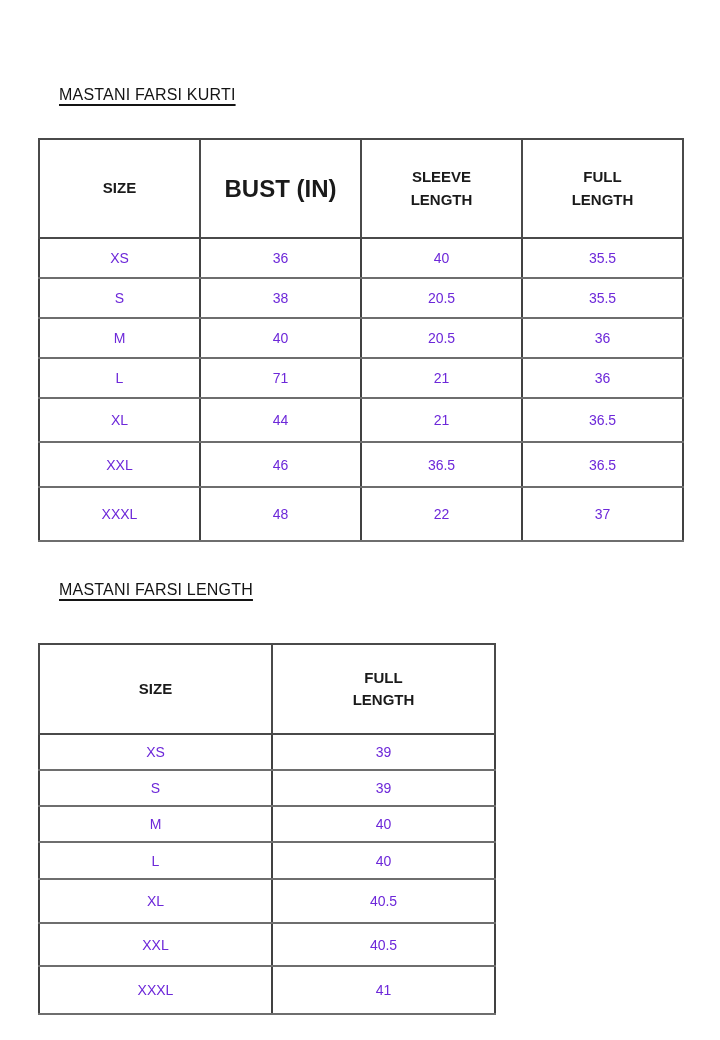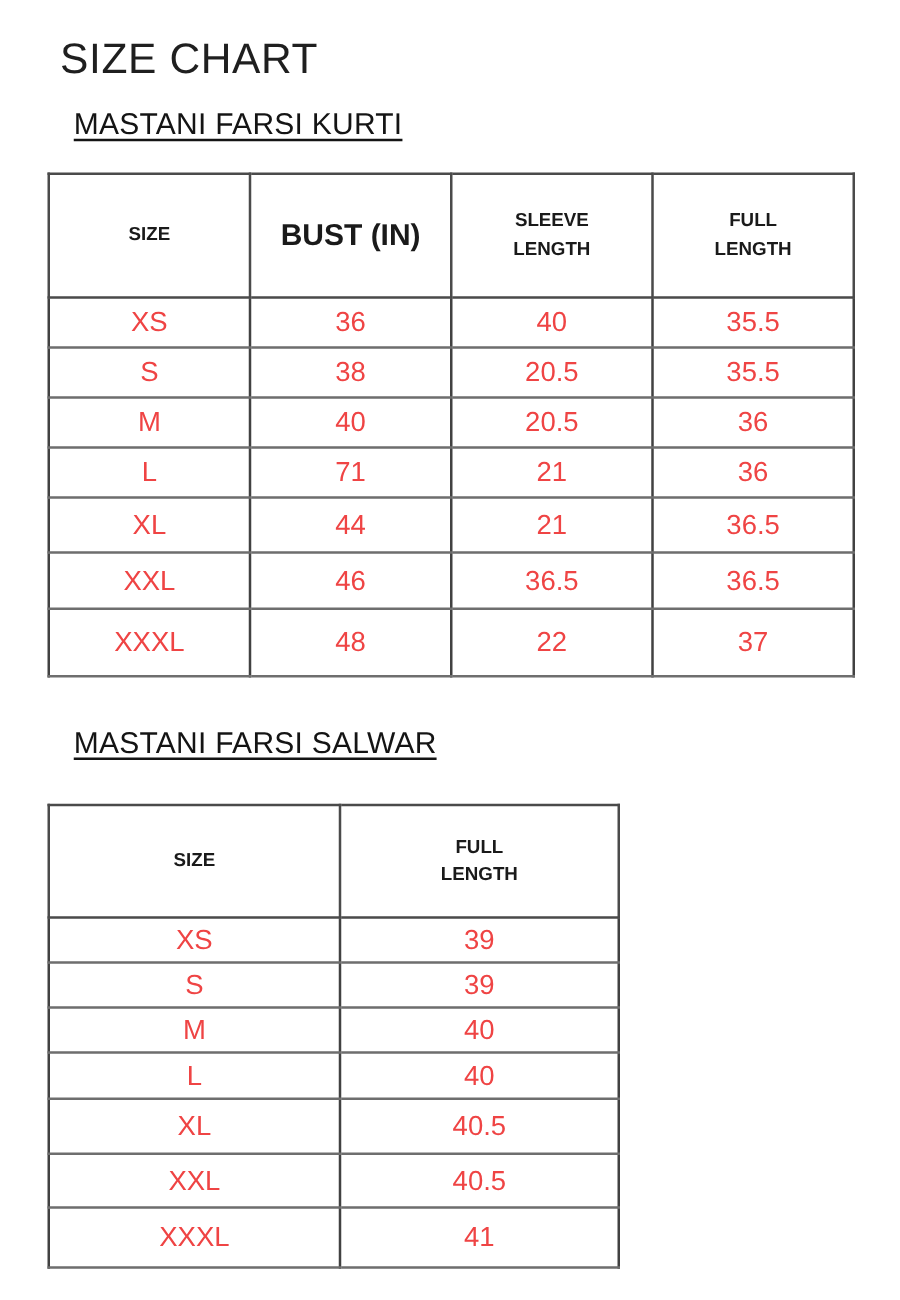--- a/index.html
+++ b/index.html
@@ -24,21 +24,21 @@
     font-size: 34px;
     font-weight: 400;
     letter-spacing: 0.5px;
     color: #1f1f1f;
     white-space: nowrap;
   }
   .section-heading {
     position: absolute;
     margin: 0;
     left: 59px;
-    font-size: 24px;
+    font-size: 16px;
     font-weight: 400;
     letter-spacing: 0.2px;
     color: #141414;
     text-decoration: underline;
     text-decoration-thickness: 2px;
     text-underline-offset: 4px;
     white-space: nowrap;
   }
   #kurti-heading { top: 86px; }
   #salwar-heading { top: 581px; }
@@ -66,23 +66,23 @@
     font-size: 15px;
     line-height: 1.5;
     white-space: pre-line;
     color: #1a1a1a;
   }
   .size-table td {
     border-left: 2px solid #414141;
     border-right: 2px solid #414141;
     border-top: 2px solid #6e6e6e;
     border-bottom: 2px solid #6e6e6e;
-    font-size: 22px;
+    font-size: 14px;
     font-weight: 400;
-    color: #ef4444;
+    color: #6d28d9;
   }
   
   #kurti-table thead th:nth-child(2) { font-size: 24px; }
 
   #kurti-table col { width: 161px; }
   #salwar-table col.c1 { width: 233px; }
   #salwar-table col.c2 { width: 223px; }
 
   #kurti-table thead tr { height: 99px; }
   #kurti-table tbody tr { height: 40px; }
@@ -95,21 +95,20 @@
   #salwar-table tbody tr:nth-child(4) { height: 37px; }
   #salwar-table tbody tr:nth-child(5) { height: 44px; }
   #salwar-table tbody tr:nth-child(6) { height: 43px; }
   #salwar-table tbody tr:nth-child(7) { height: 48px; }
 </style>
 </head>
 <body>
 
 <div class="page">
 
-  <h1 class="page-title">SIZE CHART</h1>
 
   <h2 class="section-heading" id="kurti-heading">MASTANI FARSI KURTI</h2>
 
   <table class="size-table" id="kurti-table">
     <colgroup>
       <col>
         <col>
         <col>
         <col>
     </colgroup>
@@ -162,21 +161,21 @@
       </tr>
       <tr>
         <td>XXXL</td>
         <td>48</td>
         <td>22</td>
         <td>37</td>
       </tr>
     </tbody>
   </table>
 
-  <h2 class="section-heading" id="salwar-heading">MASTANI FARSI SALWAR</h2>
+  <h2 class="section-heading" id="salwar-heading">MASTANI FARSI LENGTH</h2>
 
   <table class="size-table" id="salwar-table">
     <colgroup>
       <col class="c1">
         <col class="c2">
     </colgroup>
     <thead>
       <tr>
         <th>SIZE</th>
         <th>FULL

